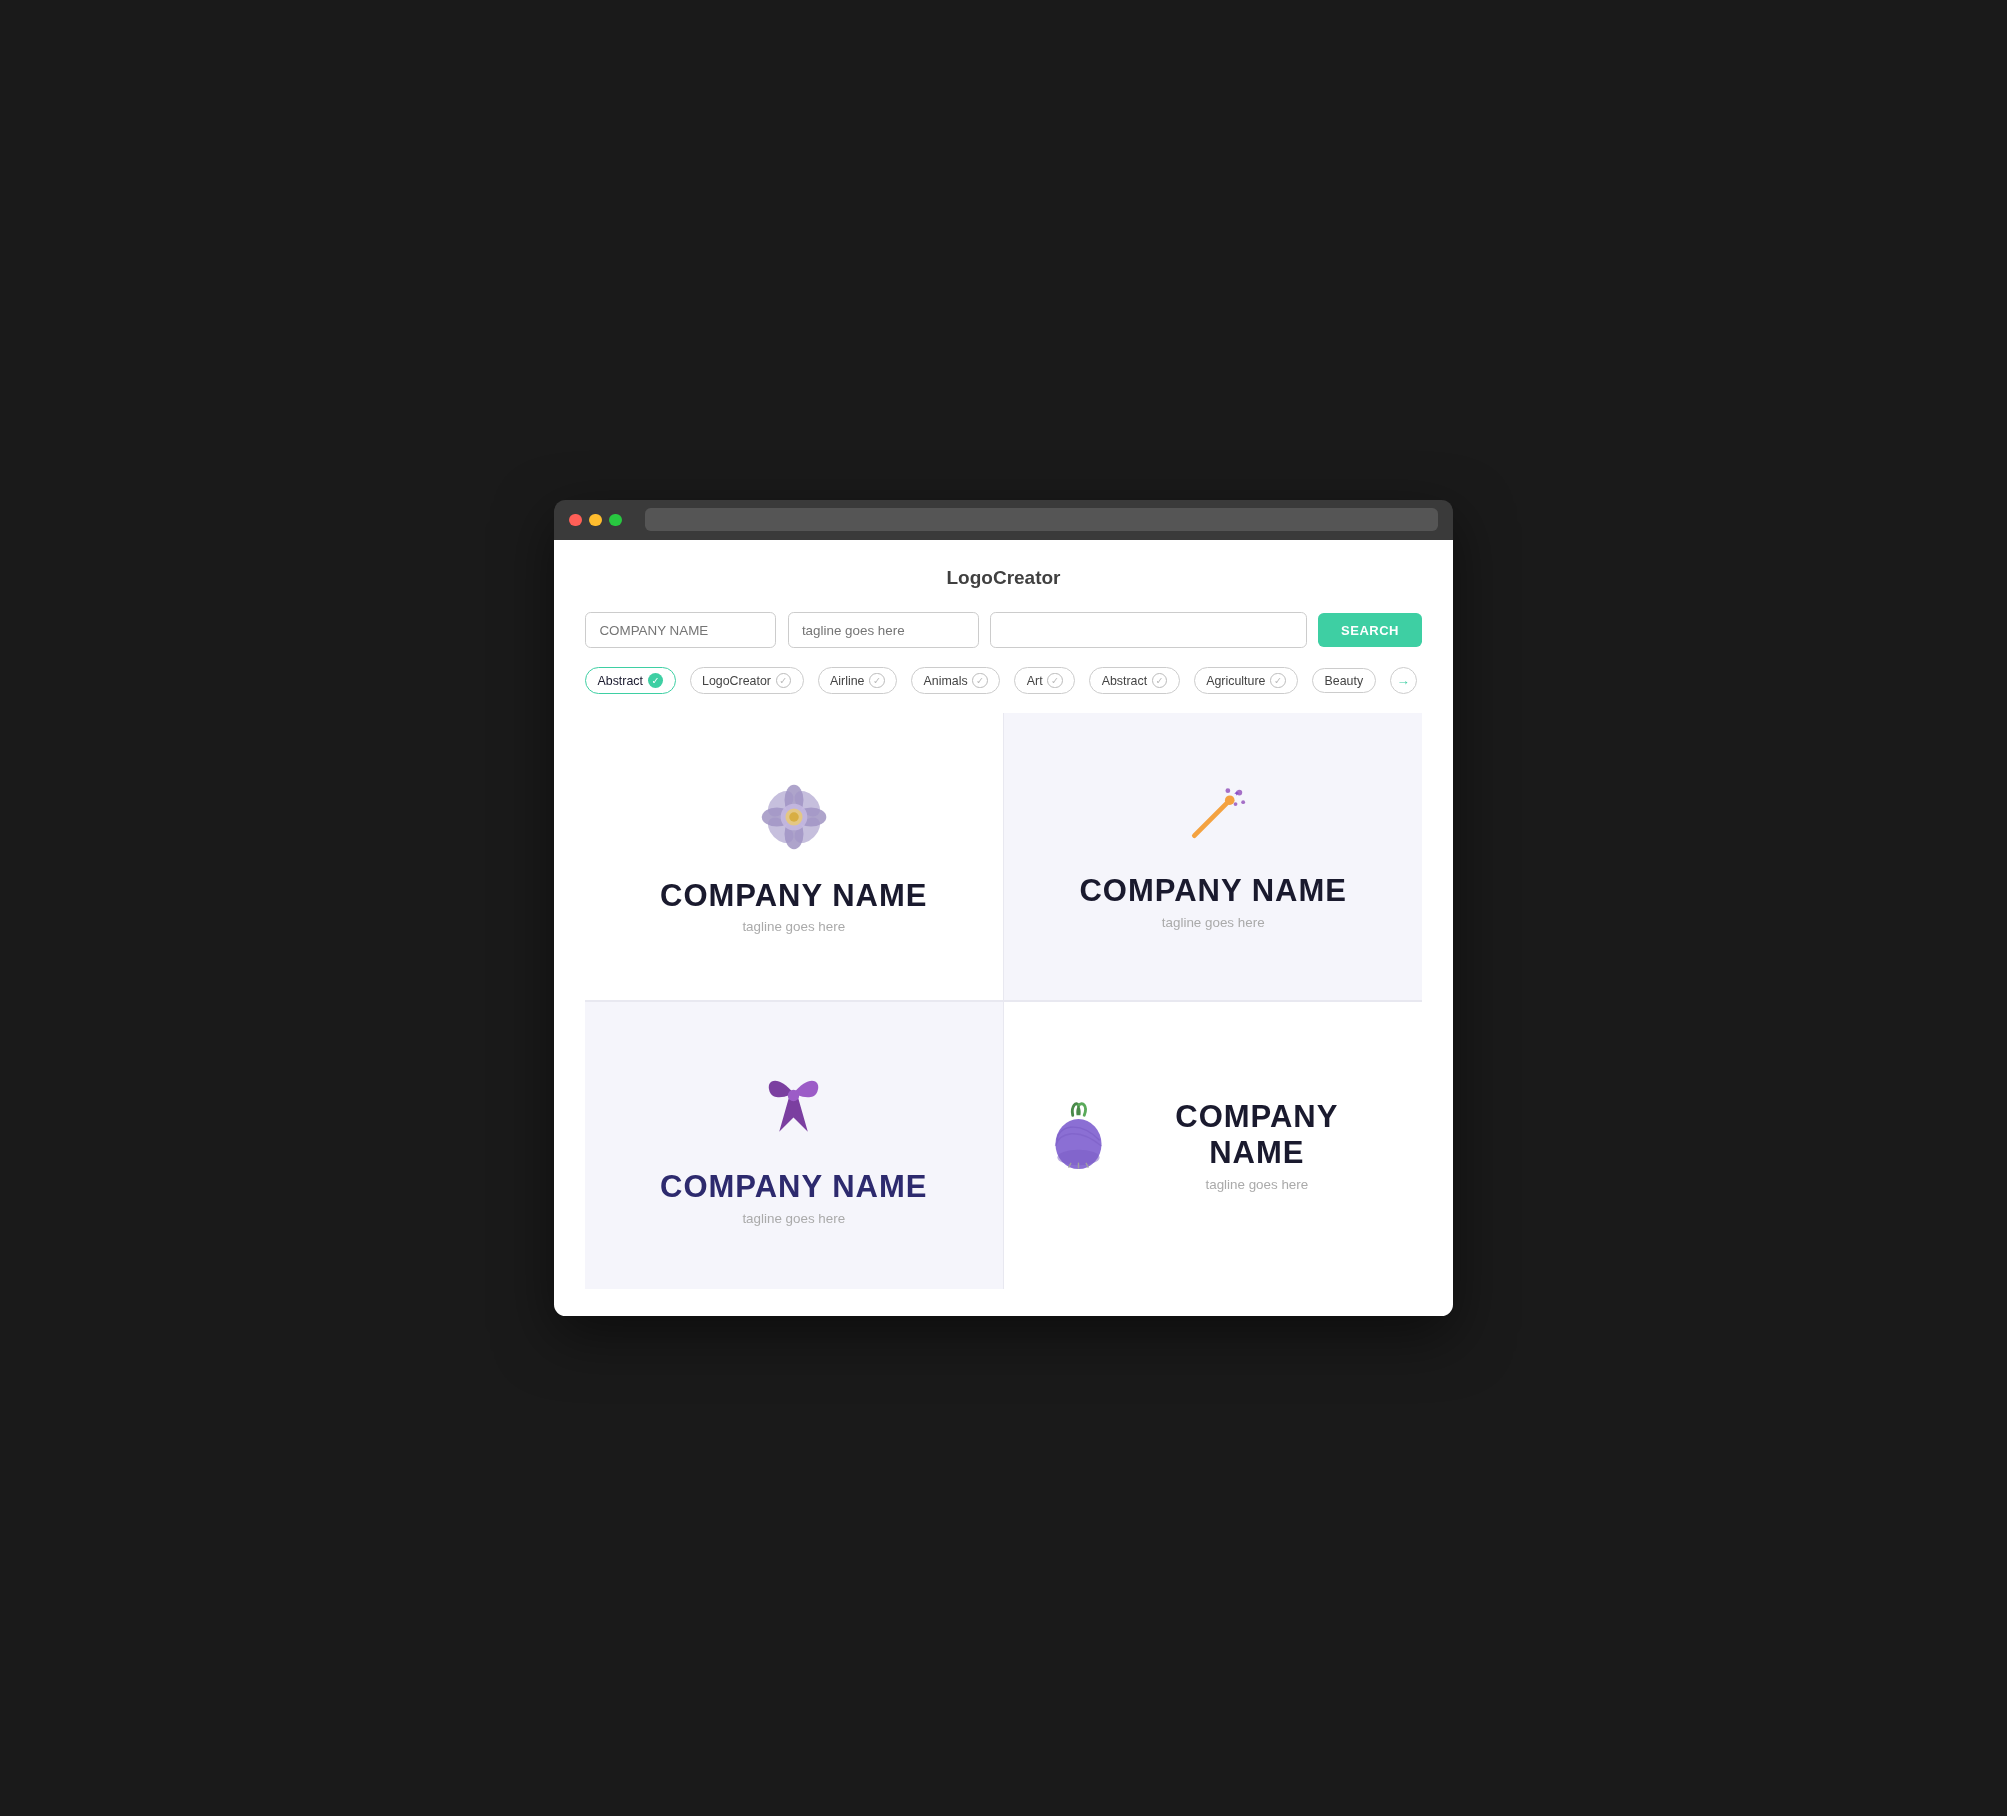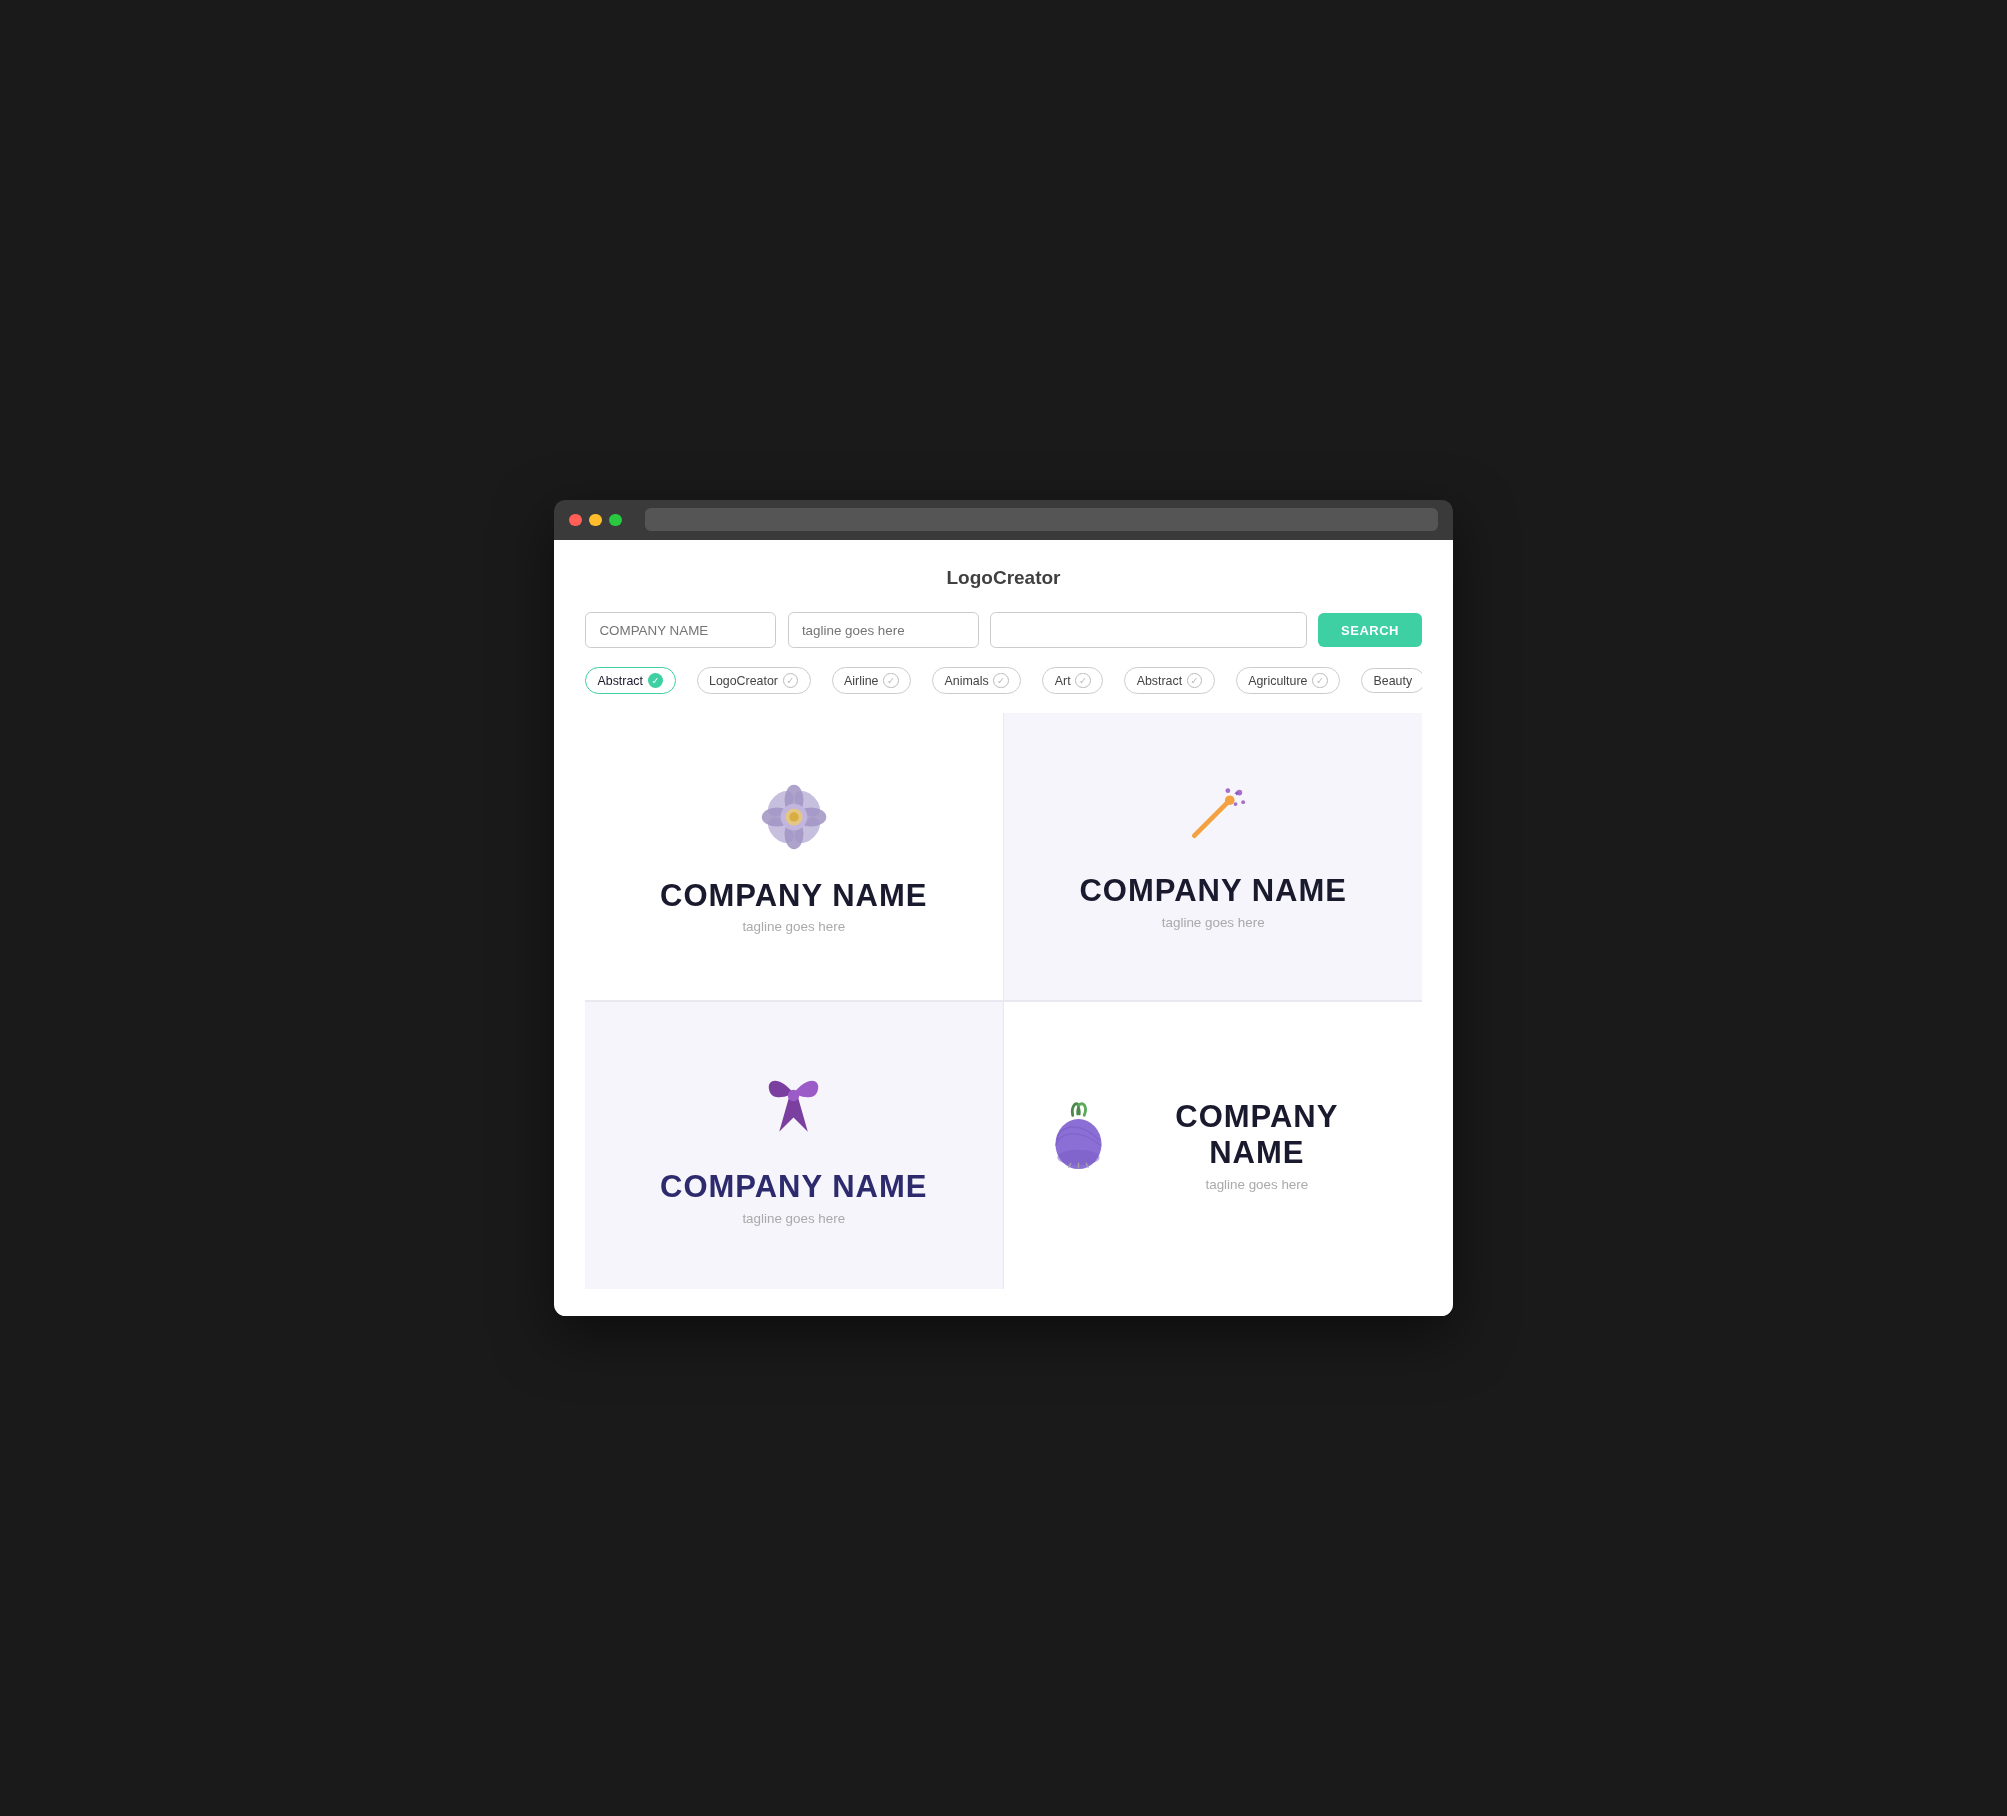--- a/index.html
+++ b/index.html
@@ -86,21 +86,21 @@
       padding: 9.6px 23px;
       font-size: 13px;
       font-weight: 600;
       letter-spacing: 0.5px;
       cursor: pointer;
       white-space: nowrap;
     }
 
     .filter-bar {
       display: flex;
-      gap: 21px;
+      gap: 14px;
       align-items: center;
       margin-bottom: 19px;
       flex-wrap: nowrap;
       overflow: hidden;
     }
 
     .filter-chip {
       display: flex;
       align-items: center;
       gap: 4.8px;

